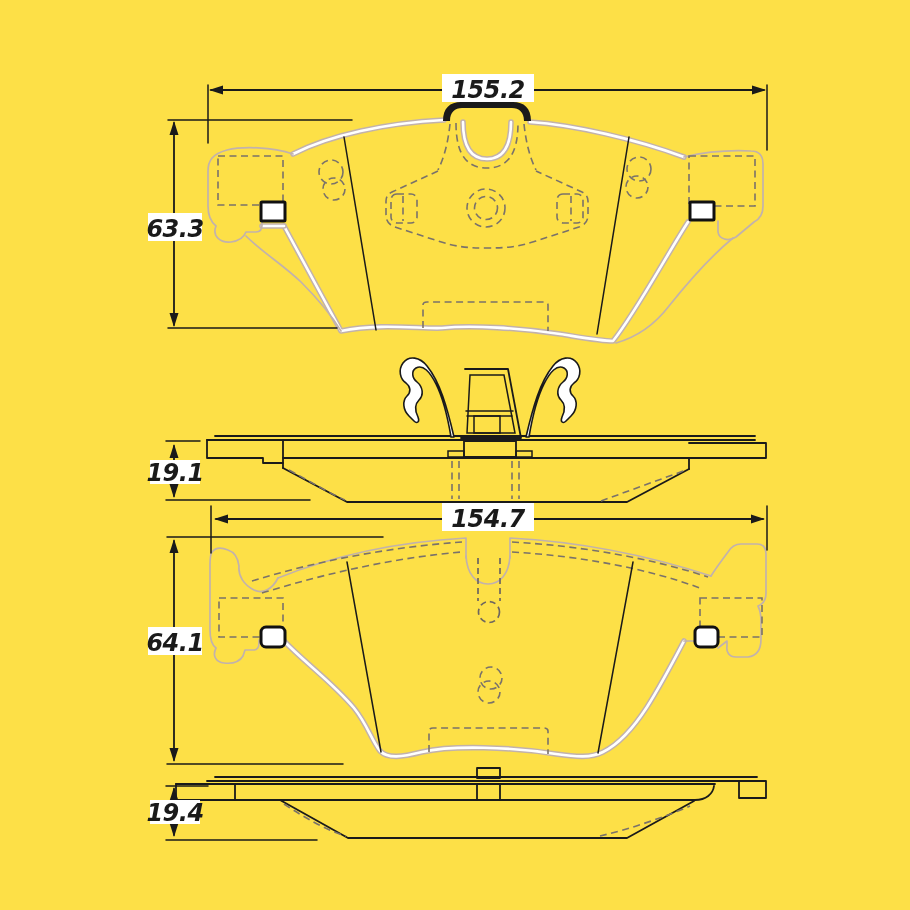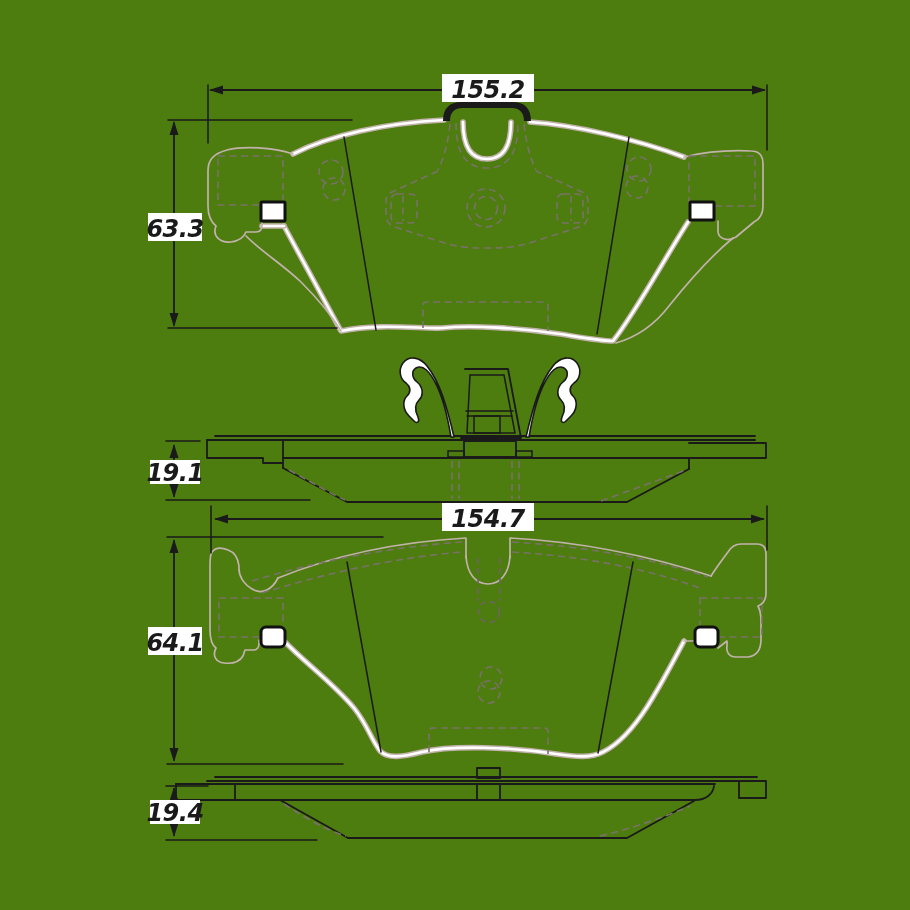--- a/index.html
+++ b/index.html
@@ -1,16 +1,16 @@
 <!DOCTYPE html>
 <html><head>
 <meta charset="utf-8">
 <style>
   html,body{margin:0;padding:0;background:#ffffff;}
-  .page{width:910px;height:910px;background:#4d7c0f;position:relative;overflow:hidden;}
+  .page{width:910px;height:910px;background:#fde047;position:relative;overflow:hidden;}
   svg{display:block;}
   text.dim{
     font-family:"DejaVu Sans","Liberation Sans",sans-serif;
     font-weight:bold;font-style:italic;font-size:24px;fill:#1a1a1a;
     letter-spacing:-0.5px;
   }
   .pink{stroke:#c2b2ac;fill:none;stroke-width:1.7;stroke-linecap:round;stroke-linejoin:round;}
   .dblo{stroke:#c2b2ac;fill:none;stroke-width:5.6;stroke-linecap:round;stroke-linejoin:round;}
   .dbli{stroke:#ffffff;fill:none;stroke-width:2.6;stroke-linecap:round;stroke-linejoin:round;}
   .dash{stroke:#7a726a;fill:none;stroke-width:1.6;stroke-dasharray:7 4.5;stroke-linecap:butt;}

